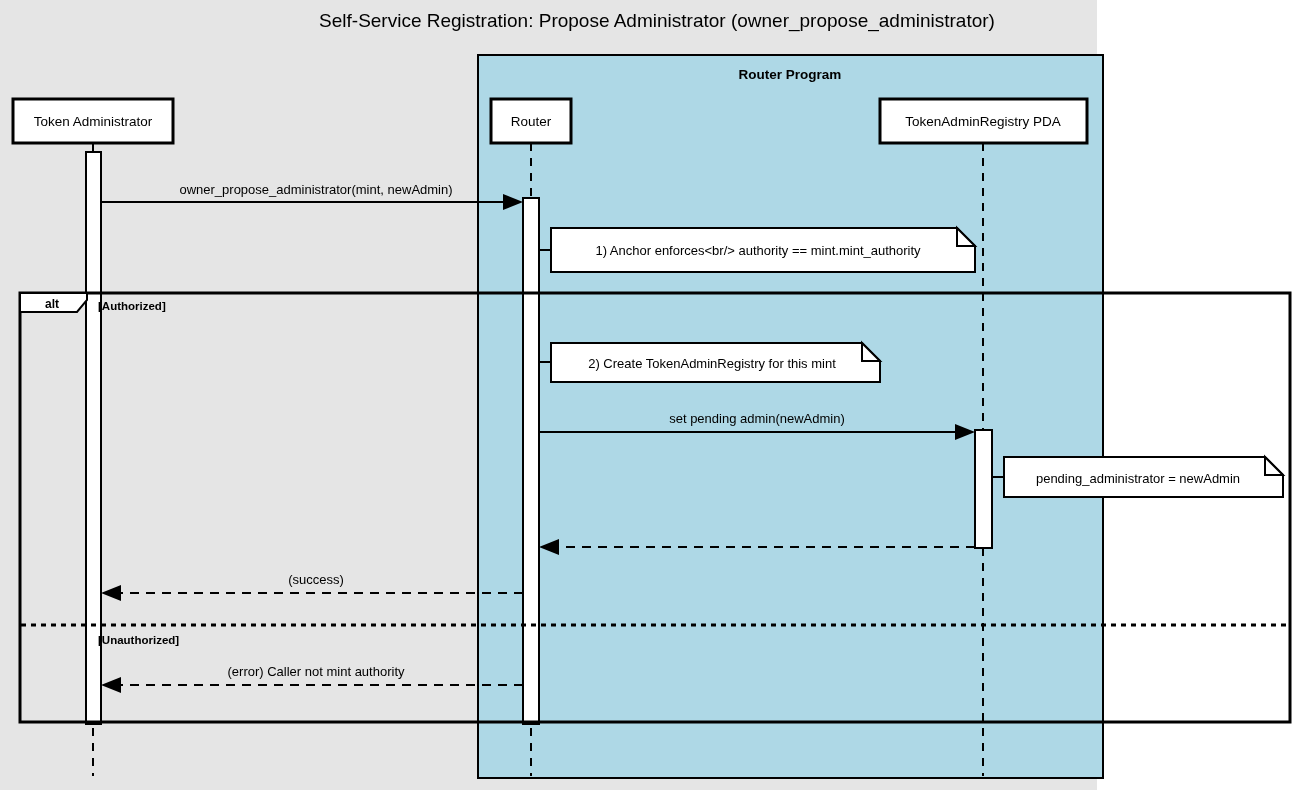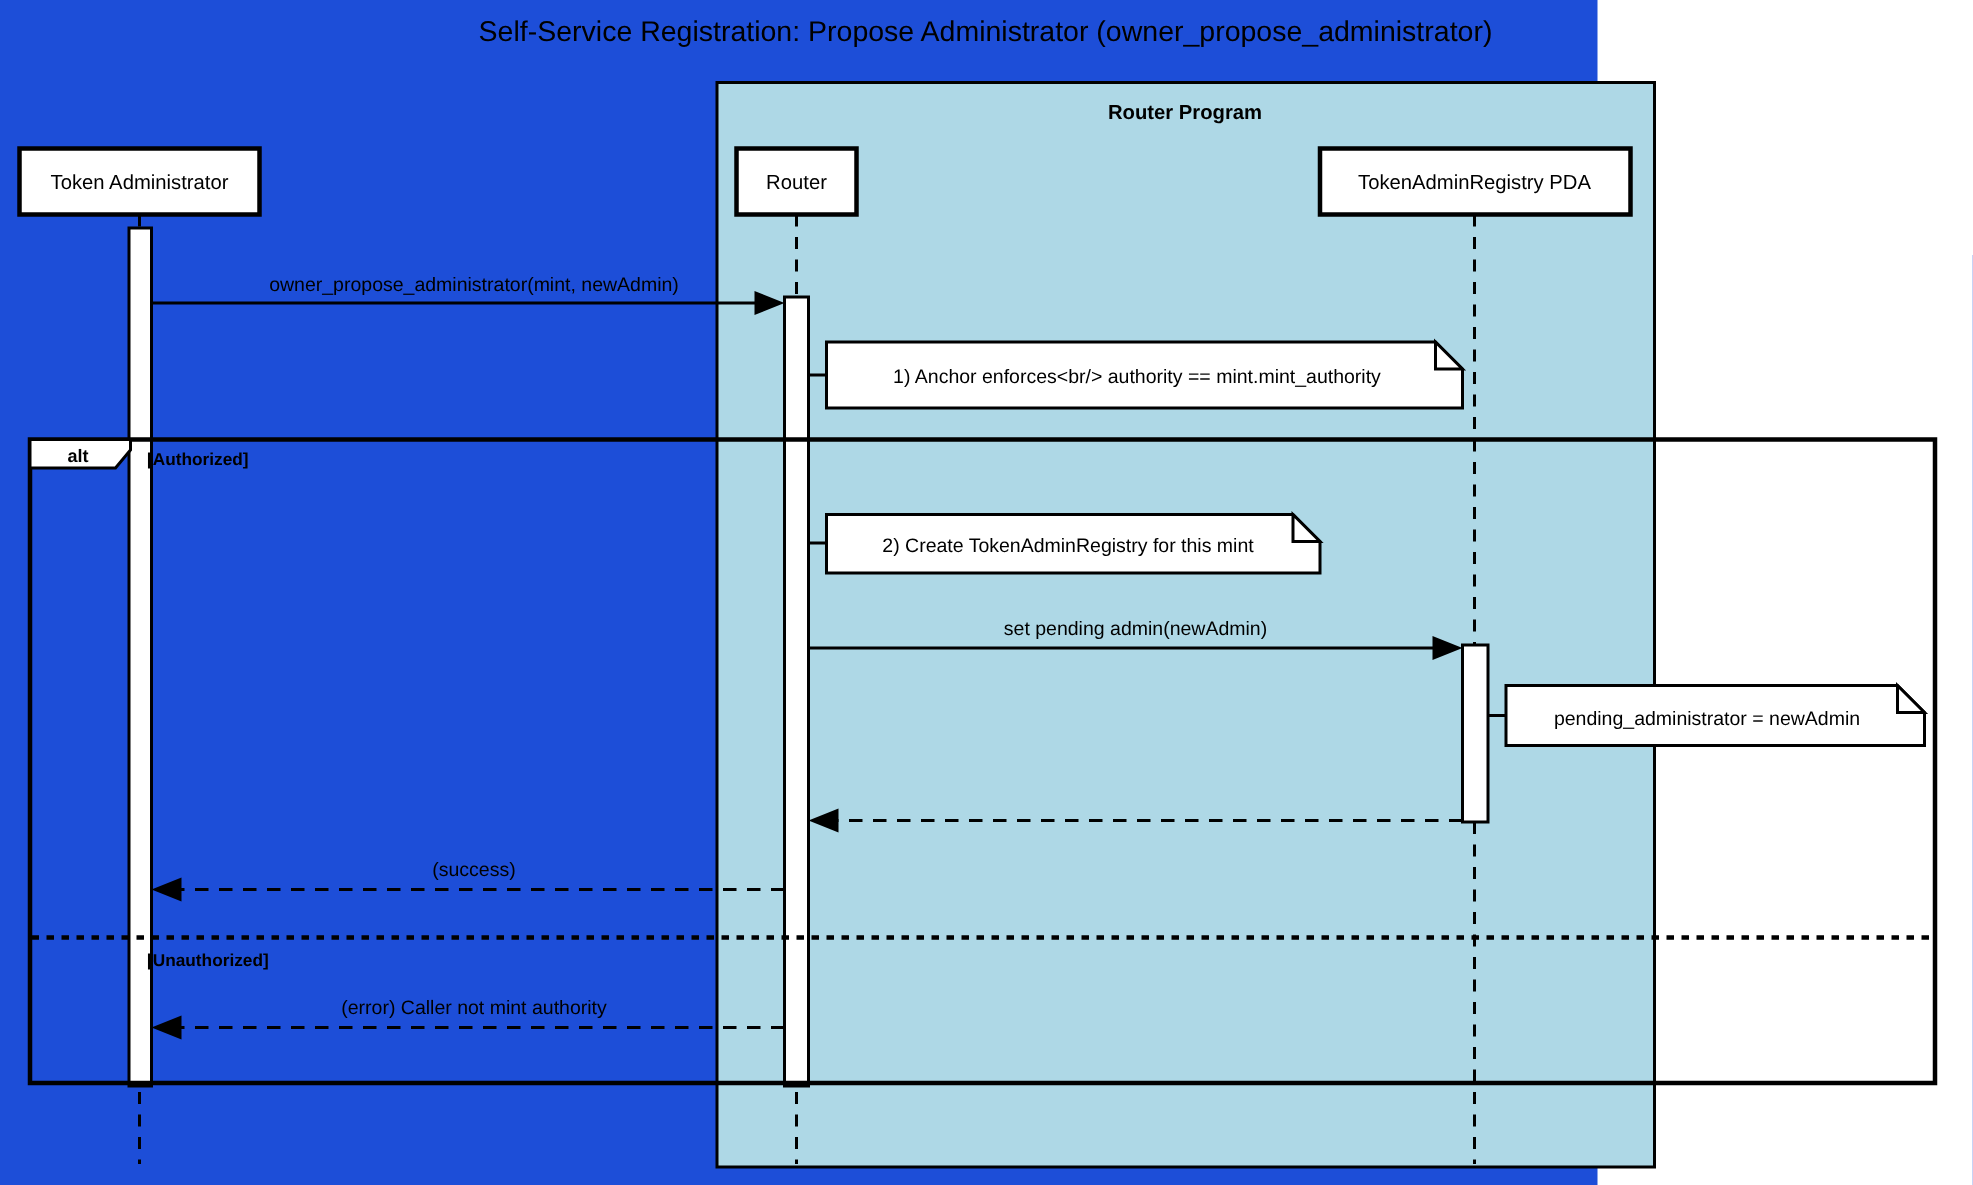--- a/index.html
+++ b/index.html
@@ -11,21 +11,22 @@
   body {
     font-family: "Liberation Sans", sans-serif;
     width: 1315px;
     height: 790px;
     overflow: hidden;
   }
   #diagram-root {
     position: relative;
     width: 1065px;
     height: 790px;
-    background: #1d4ed8;
+    background: #e5e5e5;
+    padding-left: 32px;
   }
   svg#seq-svg {
     position: absolute;
     left: 0;
     top: 0;
     width: 1315px;
     height: 790px;
     display: block;
   }
   .diag-title {

